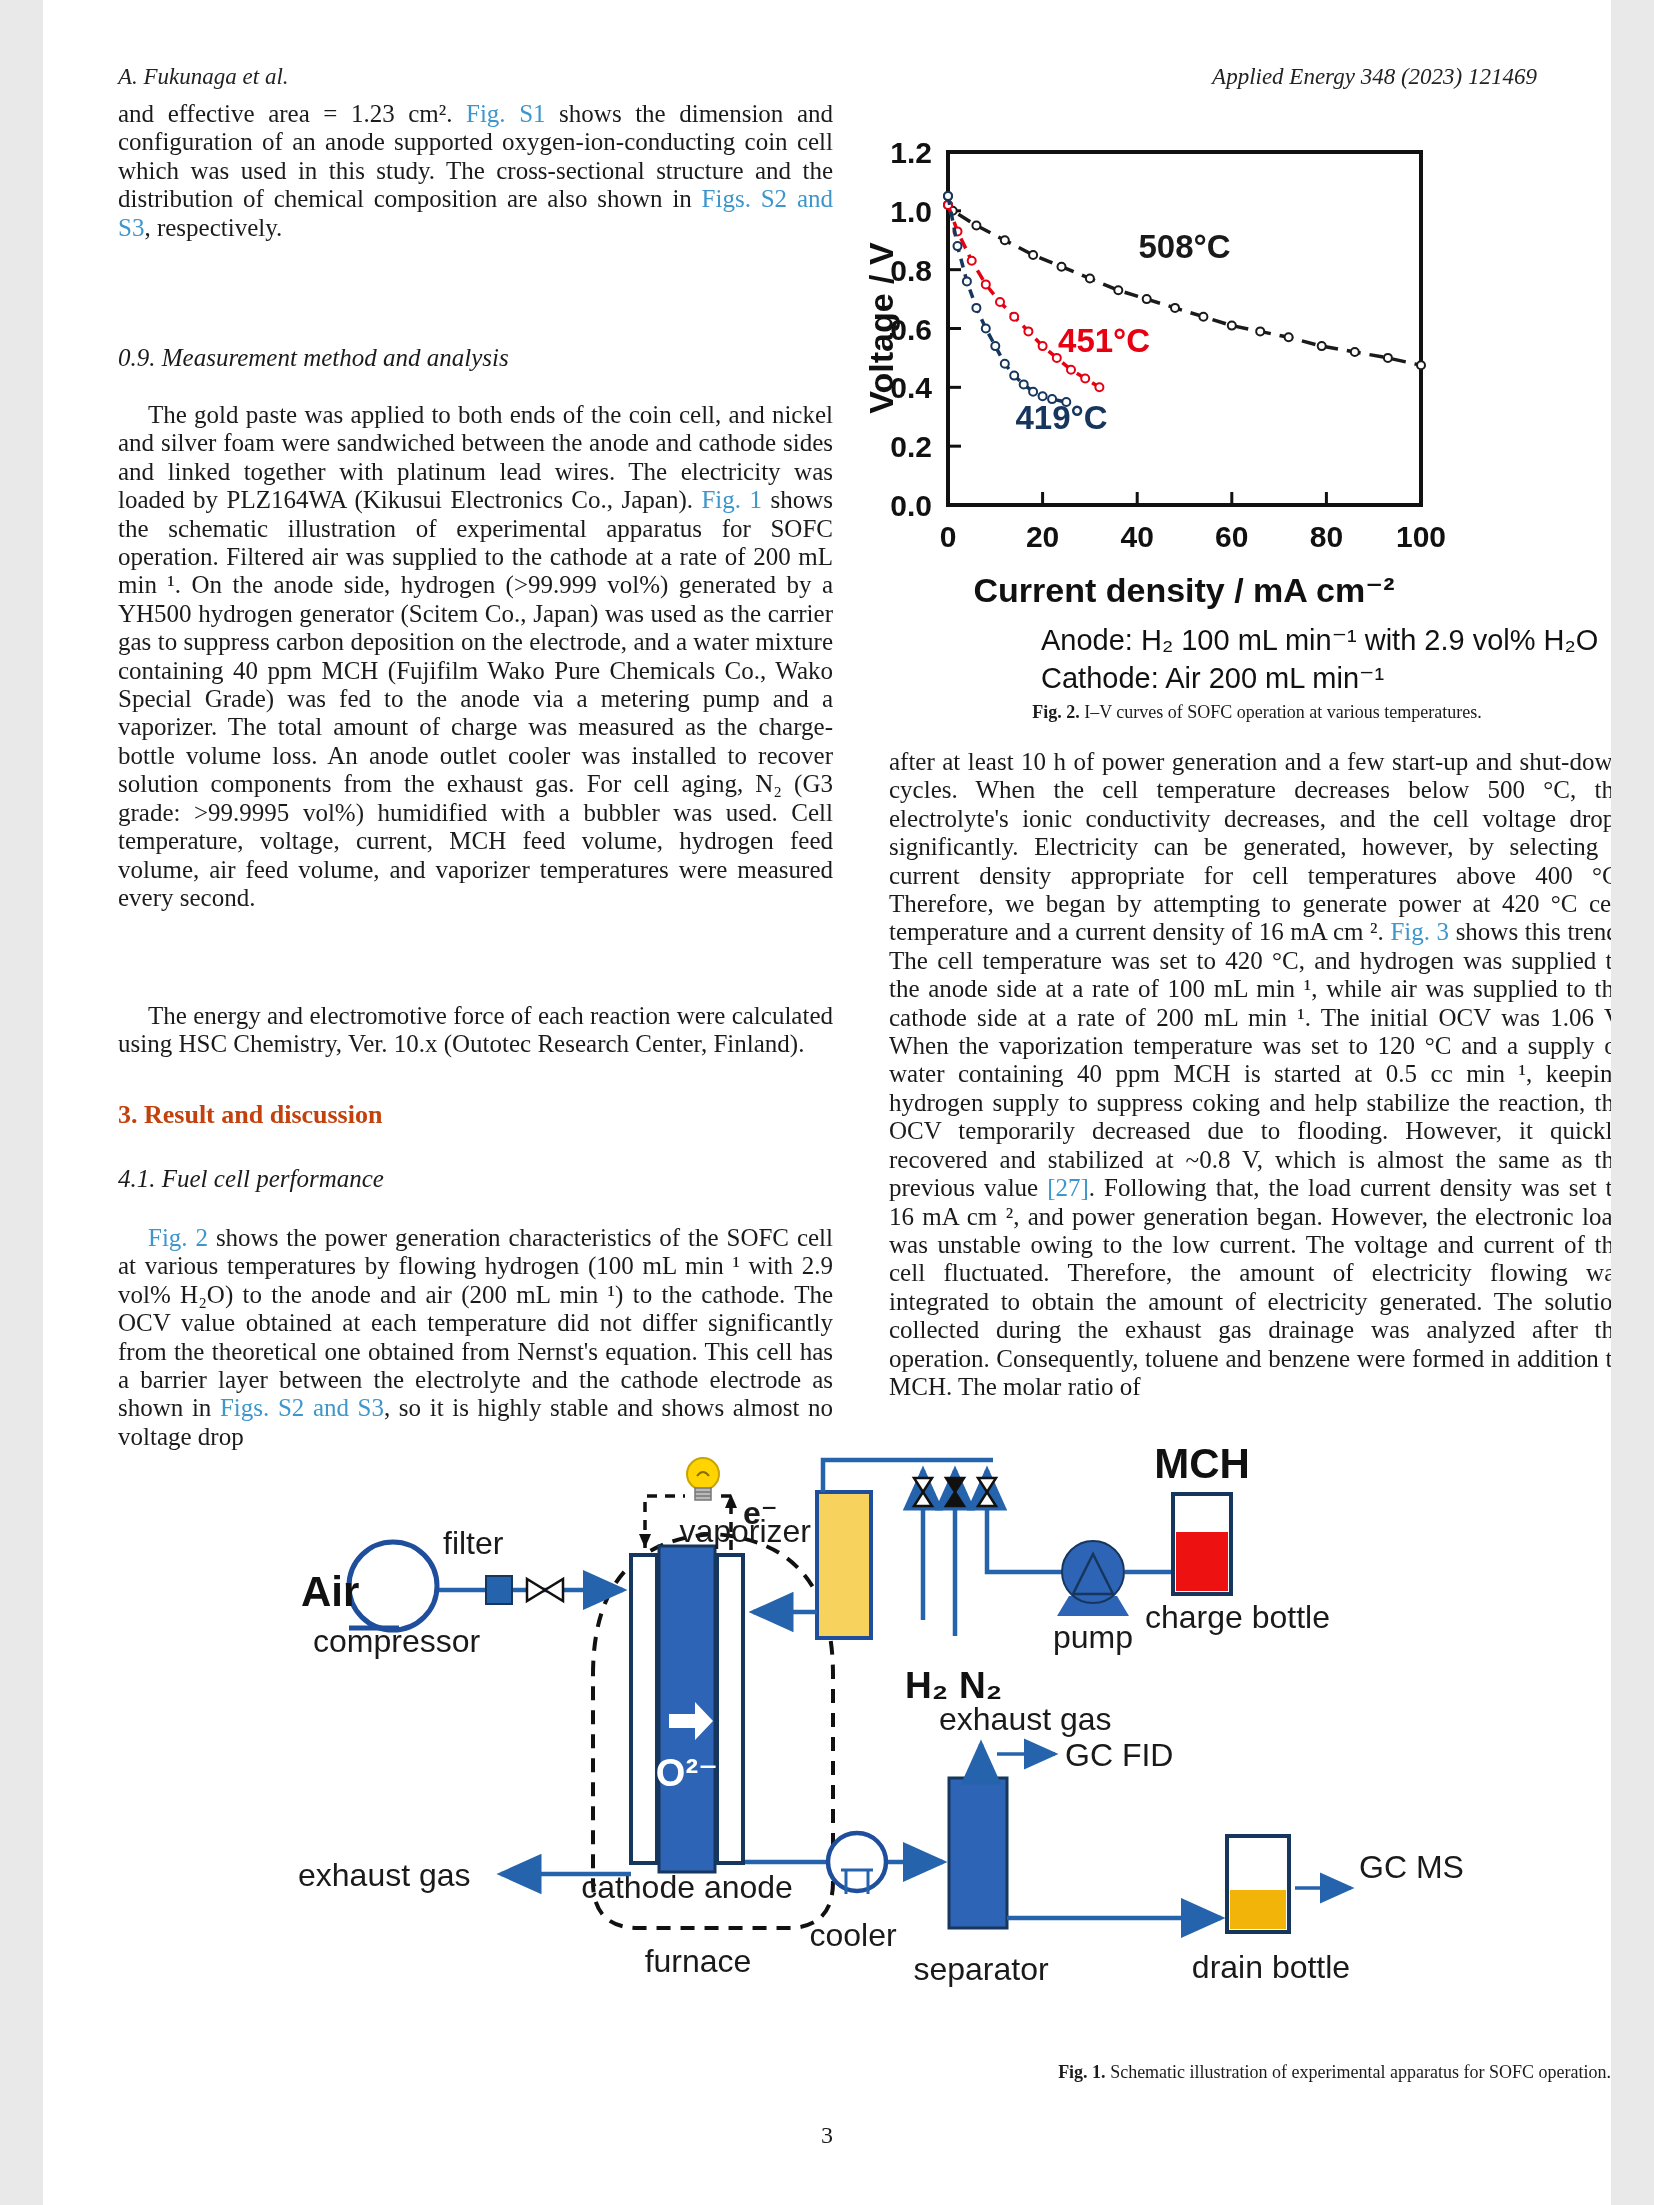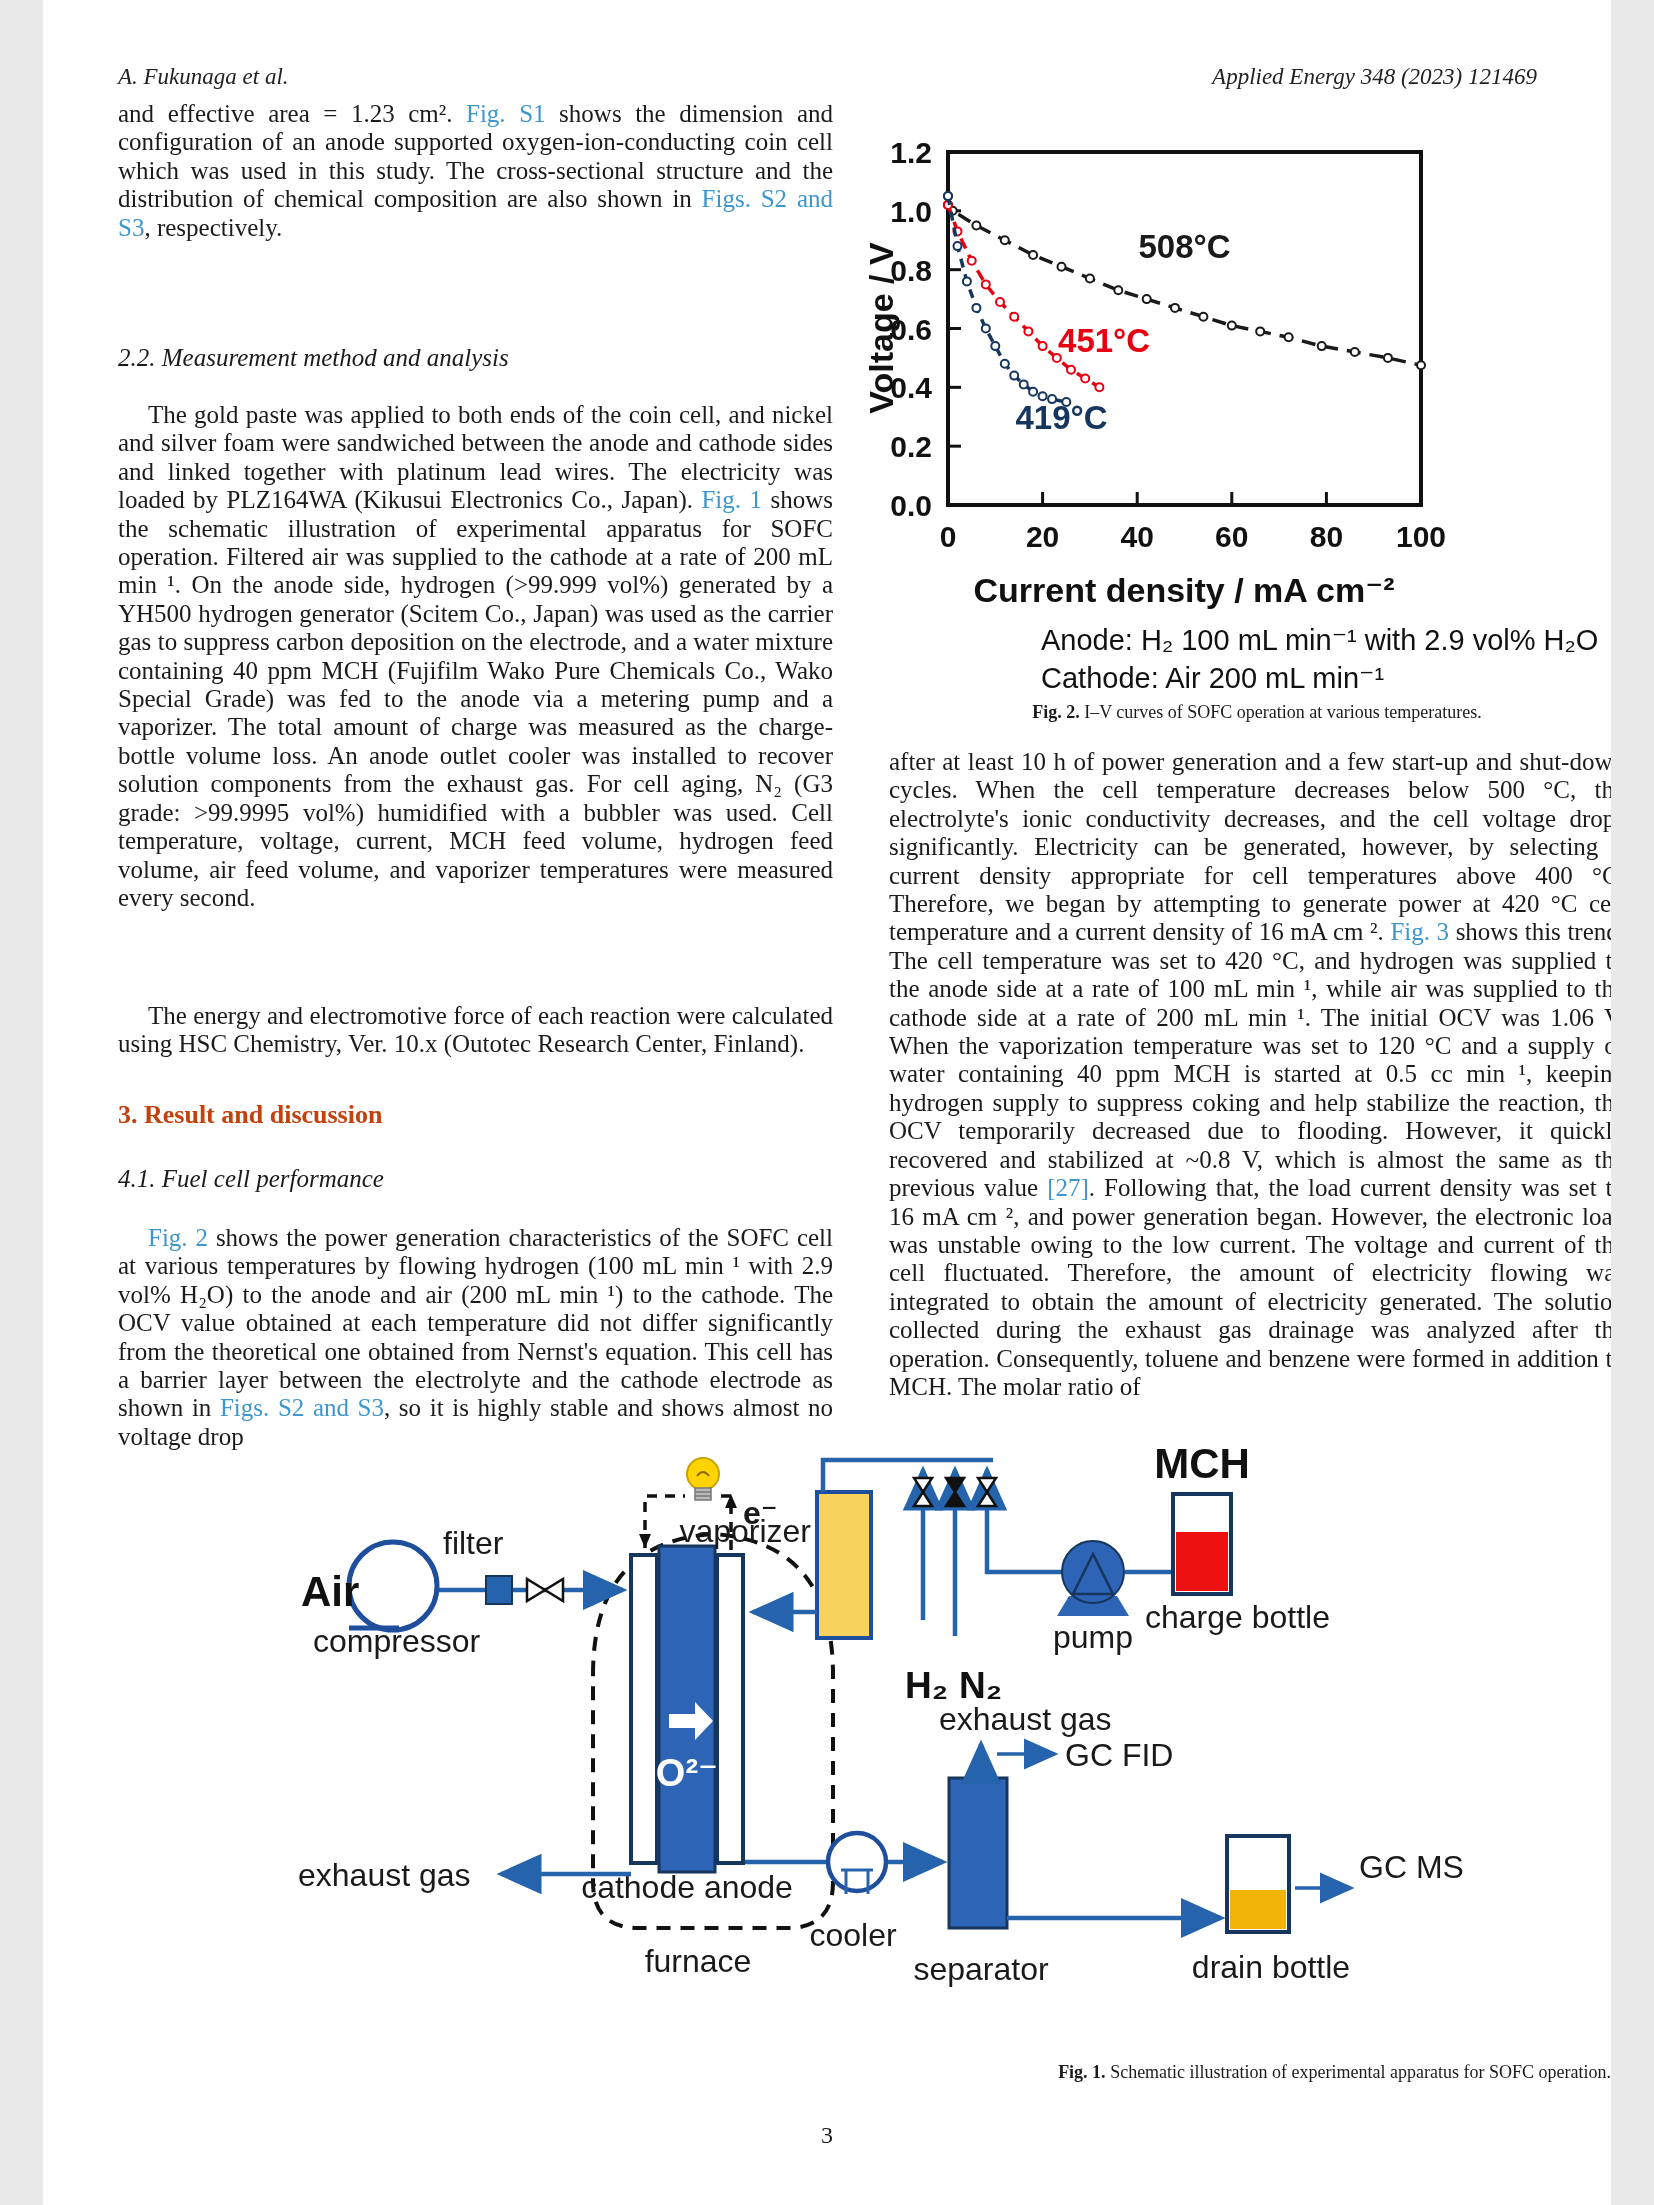--- a/index.html
+++ b/index.html
@@ -30,21 +30,21 @@
 </style>
 </head>
 <body>
 
 <div class="page">
 
   <div class="hdr hdr-left">A. Fukunaga et al.</div>
   <div class="hdr hdr-right">Applied Energy 348 (2023) 121469</div>
 
   <div class="col lcol" style="top:100px;"><span>and effective area = 1.23 cm². </span><span class="link">Fig. S1</span><span> shows the dimension and configuration of an anode supported oxygen-ion-conducting coin cell which was used in this study. The cross-sectional structure and the distribution of chemical composition are also shown in </span><span class="link">Figs. S2 and S3</span><span>, respectively.</span></div>
-  <div class="h-sub" style="top:344px;">2.2. Measurement method and analysis</div>
+  <div class="h-sub" style="top:344px;">0.9. Measurement method and analysis</div>
   <div class="col lcol indent" style="top:401px;"><span>The gold paste was applied to both ends of the coin cell, and nickel and silver foam were sandwiched between the anode and cathode sides and linked together with platinum lead wires. The electricity was loaded by PLZ164WA (Kikusui Electronics Co., Japan). </span><span class="link">Fig. 1</span><span> shows the schematic illustration of experimental apparatus for SOFC operation. Filtered air was supplied to the cathode at a rate of 200 mL min ¹. On the anode side, hydrogen (&gt;99.999 vol%) generated by a YH500 hydrogen generator (Scitem Co., Japan) was used as the carrier gas to suppress carbon deposition on the electrode, and a water mixture containing 40 ppm MCH (Fujifilm Wako Pure Chemicals Co., Wako Special Grade) was fed to the anode via a metering pump and a vaporizer. The total amount of charge was measured as the charge-bottle volume loss. An anode outlet cooler was installed to recover solution components from the exhaust gas. For cell aging, N₂ (G3 grade: &gt;99.9995 vol%) humidified with a bubbler was used. Cell temperature, voltage, current, MCH feed volume, hydrogen feed volume, air feed volume, and vaporizer temperatures were measured every second.</span></div>
   <div class="col lcol indent" style="top:1002px;"><span>The energy and electromotive force of each reaction were calculated using HSC Chemistry, Ver. 10.x (Outotec Research Center, Finland).</span></div>
   <div class="h-sec" style="top:1100px;">3. Result and discussion</div>
   <div class="h-sub" style="top:1165px;">4.1. Fuel cell performance</div>
   <div class="col lcol indent" style="top:1224px;"><span class="link">Fig. 2</span><span> shows the power generation characteristics of the SOFC cell at various temperatures by flowing hydrogen (100 mL min ¹ with 2.9 vol% H₂O) to the anode and air (200 mL min ¹) to the cathode. The OCV value obtained at each temperature did not differ significantly from the theoretical one obtained from Nernst's equation. This cell has a barrier layer between the electrolyte and the cathode electrode as shown in </span><span class="link">Figs. S2 and S3</span><span>, so it is highly stable and shows almost no voltage drop</span></div>
 
   <svg id="iv-chart" style="position:absolute;left:820px;top:110px;" width="800" height="630" viewBox="0 0 800 630">
     <text class="axis-label" x="30" y="218" text-anchor="middle" transform="rotate(-90 30 218)">Voltage / V</text>
     <text class="axis-label" x="321" y="492" text-anchor="middle">Current density / mA cm⁻²</text>
     <text class="note" x="178" y="540" text-anchor="start">Anode: H₂ 100 mL min⁻¹ with 2.9 vol% H₂O</text>

